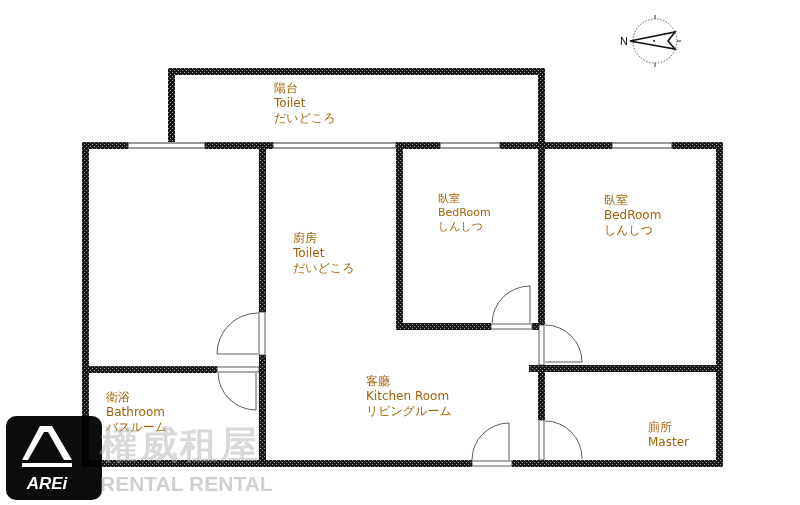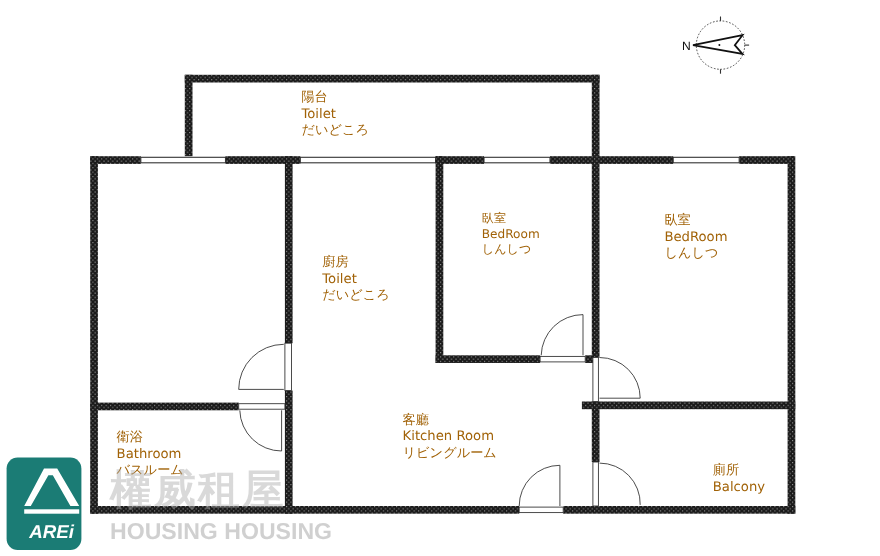--- a/index.html
+++ b/index.html
@@ -1,22 +1,22 @@
 <!DOCTYPE html>
 <html><head>
 <meta charset="utf-8">
 <style>
   html, body { margin:0; padding:0; background:#ffffff; }
   body { width:800px; height:505px; position:relative; overflow:hidden;
          font-family:"DejaVu Sans","Liberation Sans",sans-serif; color:#111; }
   svg.plan { position:absolute; left:0; top:0; }
   .label { position:absolute; font-size:12px; line-height:15px; color:#a16207; white-space:nowrap; }
   .label span { display:block; }
-  .logo { position:absolute; left:6px; top:416px; width:68px; height:84px;
-          background:#0f766e; border-radius:10px; opacity:0.95; }
+  .logo { position:absolute; left:6px; top:416px; width:96px; height:84px;
+          background:#000000; border-radius:10px; opacity:0.95; }
   .logo-text { position:absolute; left:10px; bottom:6px; width:62px; text-align:center;
                color:#fff; font-family:"Liberation Sans",sans-serif; font-weight:bold; font-style:italic; font-size:17px; }
   .wm-cn { position:absolute; left:100px; top:420px; font-size:38px; font-weight:bold;
            color:rgba(170,170,170,0.45); letter-spacing:2px; font-family:Liberation Mono, monospace;text-align:center; }
   .wm-en { position:absolute; left:100px; top:472px; font-size:21px; font-weight:bold;
            color:rgba(170,170,170,0.55); font-family:"Liberation Sans",sans-serif; }
 </style>
 </head>
 <body>
 
@@ -140,24 +140,24 @@
   <span>Bathroom</span>
   <span>バスルーム</span>
 </div>
 <div class="label" style="left:366px;top:374px;">
   <span>客廳</span>
   <span>Kitchen Room</span>
   <span>リビングルーム</span>
 </div>
 <div class="label" style="left:612px;top:420px;margin-left:36px;">
   <span>廁所</span>
-  <span>Balcony</span>
+  <span>Master</span>
 </div>
 
 <div class="logo">
   <svg width="80" height="60" style="position:absolute;left:0;top:0;">
     <polygon points="16,44 34,10 46,10 66,44 58,44 42,16 38,16 22,44" fill="#fff"></polygon>
     <rect x="16" y="47" width="50" height="4" fill="#fff"></rect>
   </svg>
   <div class="logo-text">AREi</div>
 </div>
 <div class="wm-cn">權威租屋</div>
-<div class="wm-en">HOUSING HOUSING</div>
+<div class="wm-en">RENTAL RENTAL</div>
 
 </body></html>

